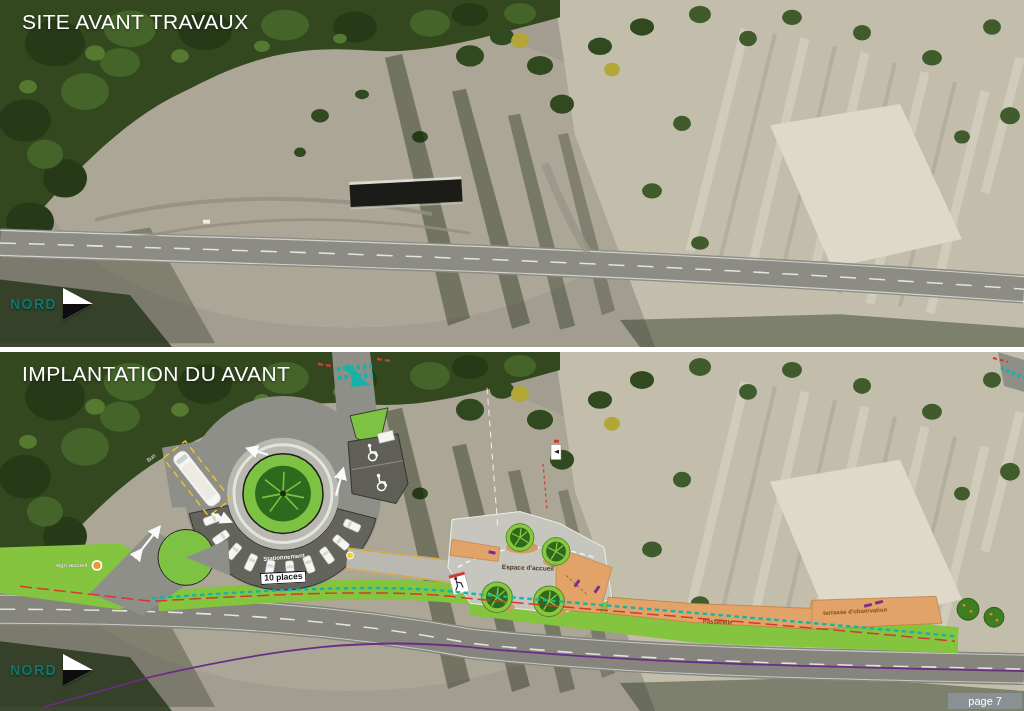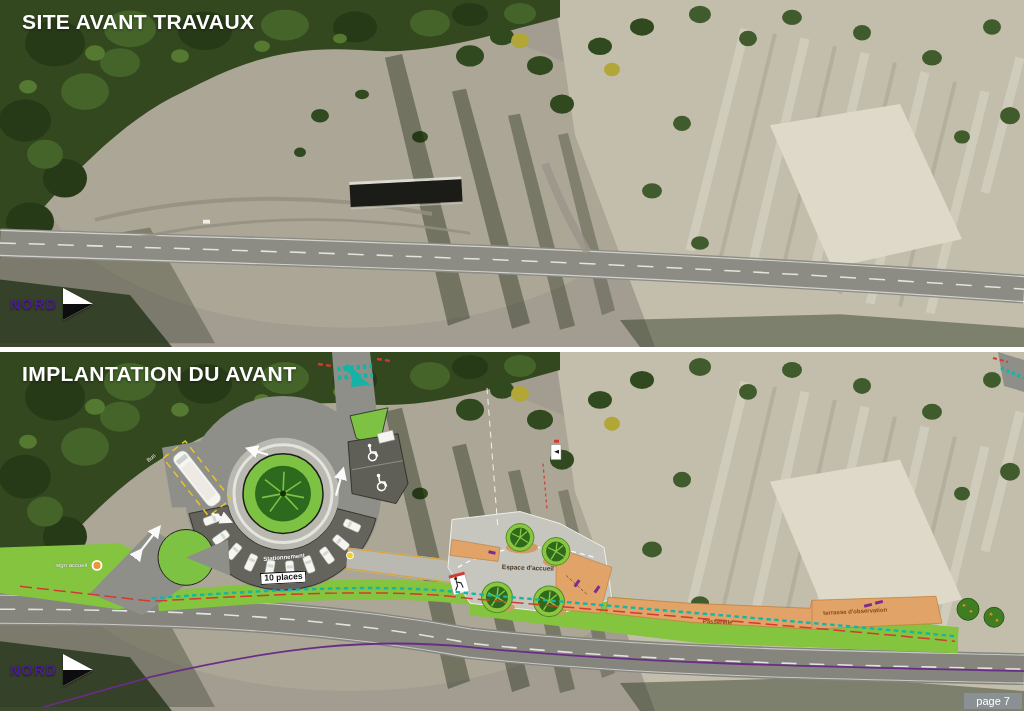--- a/index.html
+++ b/index.html
@@ -2,32 +2,32 @@
 <html><head>
 <meta charset="utf-8">
 <style>
   html,body{margin:0;padding:0;background:#fff;}
   body{width:1024px;height:711px;overflow:hidden;font-family:"Liberation Sans",sans-serif;}
   .page{position:relative;width:1024px;height:711px;background:#fff;}
   .panel{position:absolute;left:0;width:1024px;overflow:hidden;}
   .panel-before{top:0;height:347px;}
   .panel-project{top:352px;height:359px;}
   .bg{position:absolute;left:0;top:0;width:100%;height:100%;display:block;}
-  .panel-title{position:absolute;left:22px;top:10px;margin:0;color:#fff;font-size:21px;font-weight:bold;
+  .panel-title{position:absolute;left:22px;top:10px;margin:0;color:#fff;font-size:21px;font-weight:normal;
     letter-spacing:.4px;text-shadow:0 1px 3px rgba(0,0,0,.45);white-space:nowrap;}
   .north{position:absolute;left:10px;display:flex;align-items:center;gap:6px;}
-  .north-label{color:#4c1d95;font-weight:bold;font-size:14px;letter-spacing:1.5px;text-shadow:0 1px 2px rgba(0,0,0,.55);}
+  .north-label{color:#0f766e;font-weight:bold;font-size:14px;letter-spacing:1.5px;text-shadow:0 1px 2px rgba(0,0,0,.55);}
   .north-arrow{width:30px;height:32px;filter:drop-shadow(0 1px 1px rgba(0,0,0,.4));}
   .plan-label{position:absolute;white-space:nowrap;line-height:1;transform-origin:0 0;}
   .lbl-white{color:#fff;font-size:6px;text-shadow:0 0 1px rgba(0,0,0,.6);}
   .lbl-dark{color:#4a3a28;font-size:6.5px;font-weight:bold;}
   .lbl-wood{color:#8a4a18;font-size:6px;font-weight:bold;}
   .places-box{background:#fff;border:1px solid #111;color:#111;font-size:8.5px;font-weight:bold;padding:0 3px 1px;}
   .badge{position:absolute;right:2px;bottom:2px;background:rgba(139,146,152,.92);color:#fff;
-    font-size:11px;padding:2px 12px;}
+    font-size:11px;padding:2px 20px;}
 </style>
 </head>
 <body>
 
 <div class="page">
 
   <section class="panel panel-before">
     <svg class="bg" viewBox="0 0 1024 360" preserveAspectRatio="none">
       <defs>
 

